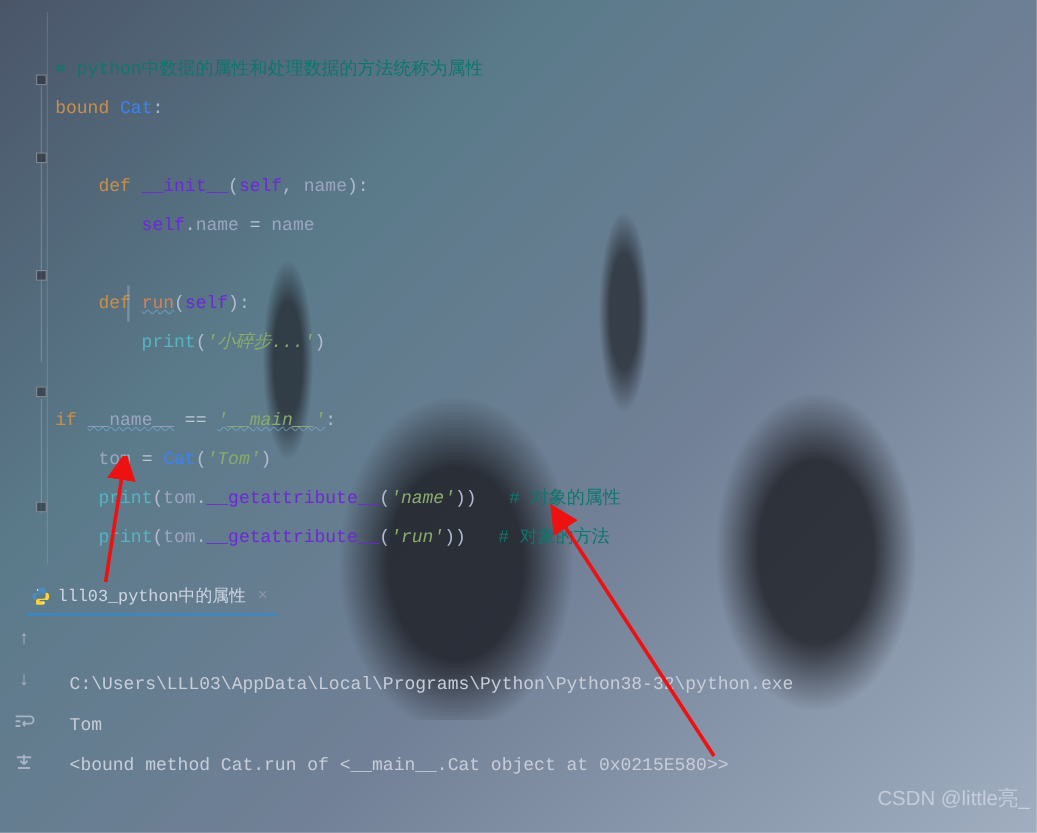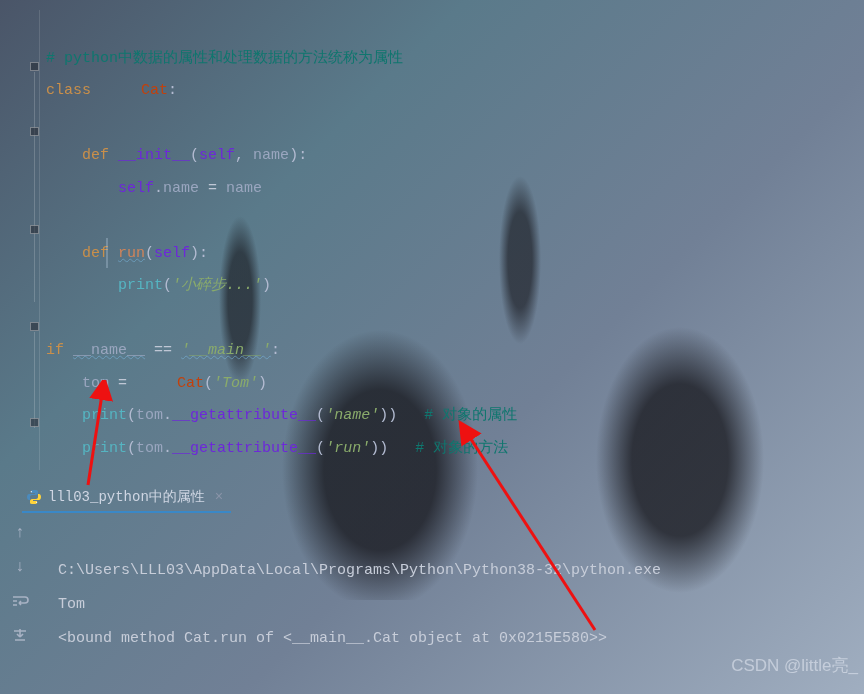--- a/index.html
+++ b/index.html
@@ -51,21 +51,21 @@
 .fold-marker {
   position: absolute;
   left: 30px;
   width: 9px; height: 9px;
   border: 1px solid rgba(255,255,255,0.35);
   background: rgba(40,45,55,0.6);
 }
 
 .cm  { color: #0f766e; }
 .kw  { color: #c98f4a; }
-.cls { color: #c2410c; margin-left: 41px; }
+.cls { color: #3b82f6; }
 .fn  { color: #d0845a; }
 .mag { color: #6d28d9; }
 .self{ color: #6d28d9; }
 .par { color: #9aa6bf; }
 .op  { color: #bfc7d5; }
 .str { color: #8aab6b; font-style: italic; }
 .pun { color: #b3bbd1; }
 .nm  { color: #55b5c2; }
 .wavy{ text-decoration: underline wavy rgba(120,180,220,0.55); text-decoration-thickness: 1px; text-align: right; }
 .cursor-line {
@@ -150,21 +150,21 @@
   <div class="fold-line" style="top:62px;height:230px;"></div>
   <div class="fold-marker" style="top:117px;"></div>
   <div class="fold-marker" style="top:215px;"></div>
   <div class="fold-marker" style="top:312px;"></div>
   <div class="fold-line" style="top:322px;height:96px;"></div>
   <div class="fold-marker" style="top:408px;"></div>
 </div>
 
 <div class="editor-area">
 <span class="cm"># python中数据的属性和处理数据的方法统称为属性</span>
-<span class="kw">class</span> <span class="cls">Cat</span><span class="pun">:</span>
+<span class="kw">bound</span> <span class="cls">Cat</span><span class="pun">:</span>
 
     <span class="kw">def</span> <span class="mag">__init__</span><span class="pun">(</span><span class="self">self</span><span class="pun">, </span><span class="par">name</span><span class="pun">)</span><span class="pun">:</span>
         <span class="self">self</span><span class="pun">.</span><span class="par">name</span><span class="op"> = </span><span class="par">name</span>
 
     <span class="kw">def</span> <span class="fn wavy">run</span><span class="pun">(</span><span class="self">self</span><span class="pun">)</span><span class="pun">:</span>
         <span class="nm">print</span><span class="pun">(</span><span class="str">'小碎步...'</span><span class="pun">)</span>
 
 <span class="kw">if</span> <span class="par wavy">__name__</span><span class="op"> == </span><span class="str wavy">'__main__'</span><span class="pun">:</span>
     <span class="par">tom</span><span class="op"> = </span><span class="cls">Cat</span><span class="pun">(</span><span class="str">'Tom'</span><span class="pun">)</span>
     <span class="nm">print</span><span class="pun">(</span><span class="par">tom</span><span class="pun">.</span><span class="mag">__getattribute__</span><span class="pun">(</span><span class="str">'name'</span><span class="pun">)</span><span class="pun">)</span>   <span class="cm"># 对象的属性</span>

